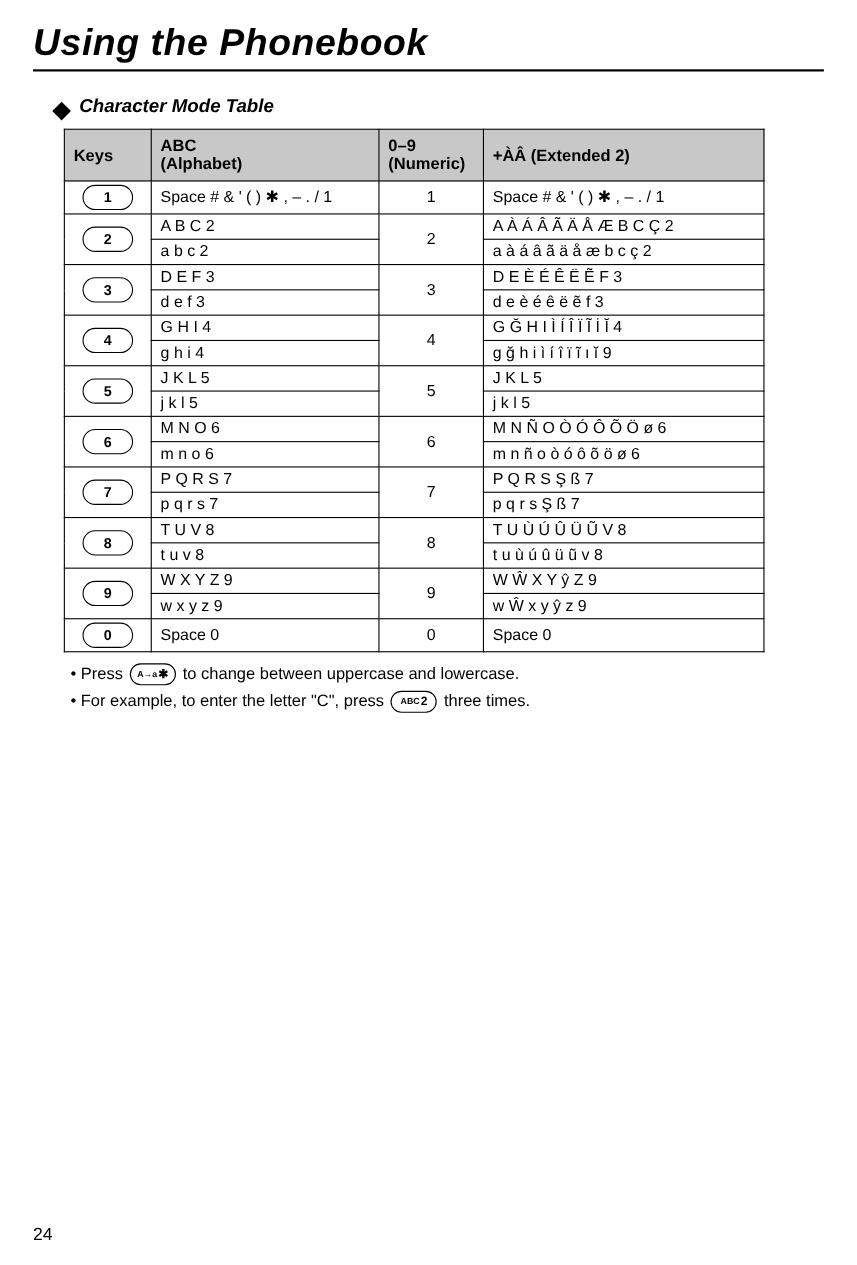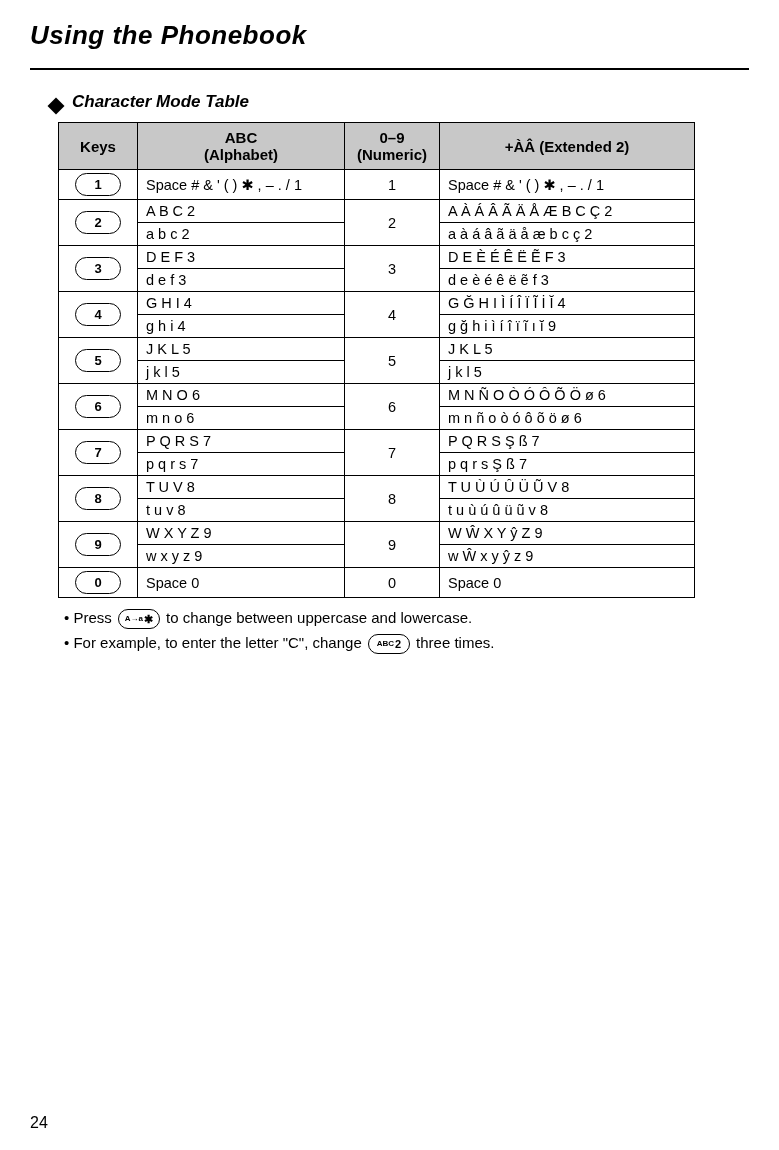--- a/index.html
+++ b/index.html
@@ -10,25 +10,25 @@
     background: #fff;
   }
   .page {
     width: 779px;
     height: 1150px;
     box-sizing: border-box;
     padding: 20px 30px 0 30px;
     position: relative;
   }
   .page-title {
-    font-size: 26px;
+    font-size: 34px;
     font-weight: bold;
     font-style: italic;
     border-bottom: 2px solid #000;
-    padding-bottom: 17px;
+    padding-bottom: 4px;
     margin-bottom: 22px;
     letter-spacing: 0.5px;
   }
   .section {
     padding-left: 20px;
   }
   .section-heading {
     display: flex;
     align-items: flex-end;
     font-size: 17px;
@@ -47,21 +47,21 @@
   table.char-table {
     border-collapse: collapse;
     margin-left: 8px;
   }
   table.char-table th {
     background: #c8c8c8;
     border: 1px solid #000;
     font-weight: bold;
     font-size: 15px;
     padding: 6px 8px;
-    text-align: center;
+    text-align: left;
   }
   table.char-table td {
     border: 1px solid #000;
     font-size: 14.5px;
     padding: 3px 8px;
     vertical-align: middle;
   }
   .keys-col { width: 62px; text-align: center; }
   .abc-col  { width: 190px; }
   .num-col  { width: 78px; text-align: center; margin-left: 32px; }
@@ -240,21 +240,21 @@
     <div class="notes">
       <div>
         <span>•</span>
         <span>Press </span><span class="inline-key">
             <span class="key-super">A→a</span>
             <span>✱</span>
           </span><span> to change between uppercase and lowercase.</span>
       </div>
       <div>
         <span>•</span>
-        <span>For example, to enter the letter "C", change </span><span class="inline-key">
+        <span>For example, to enter the letter "C", press </span><span class="inline-key">
             <span class="key-super">ABC</span>
             <span>2</span>
           </span><span> three times.</span>
       </div>
     </div>
   </div>
 
   <div class="page-number">24</div>
 </div>
 

